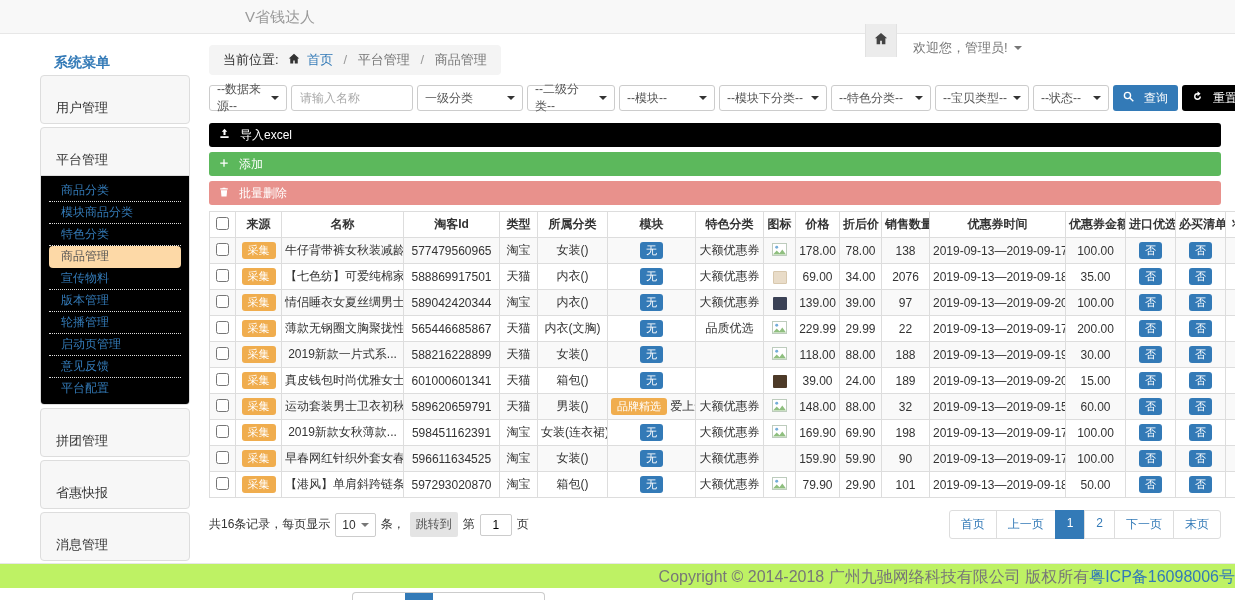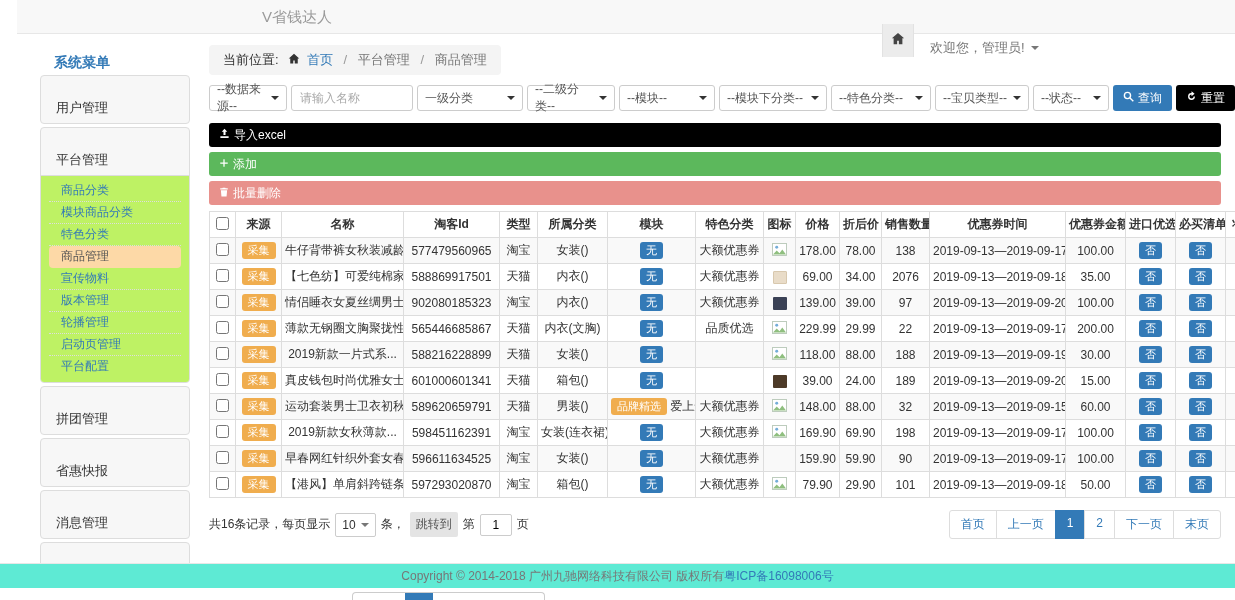--- a/index.html
+++ b/index.html
@@ -2,55 +2,55 @@
 <html><head>
 <meta charset="utf-8">
 <style>
   * { box-sizing: border-box; margin: 0; padding: 0; }
   html,body { width:1235px; height:600px; }
   body {
     position: relative; overflow: hidden; background: #fff;
     font-family: "Liberation Sans", "DejaVu Sans", sans-serif; color:#333;
   }
   
-  .topbar { position:absolute; top:0; left:17px; right:0; height:34px;
+  .topbar { position:absolute; top:0; left:0; right:0; height:34px;
     background:#f8f8f8; border-bottom:1px solid #e7e7e7; z-index:5; }
   .brand { position:absolute; left:245px; top:0; line-height:33px; color:#9a9a9a; font-size:15px; }
   .topbar-right { position:absolute; left:865px; top:0; height:33px; display:flex; align-items:flex-end;margin-top:24px; }
   .home-box { width:32px; height:33px; background:#ececec; border-left:1px solid #e2e2e2;
     border-right:1px solid #e2e2e2; display:flex; align-items:center; justify-content:center; cursor:pointer; }
   .welcome { margin-left:16px; color:#777; font-size:13px; display:flex; align-items:center; gap:6px; cursor:pointer; }
   .caret { width:0; height:0; border-left:4px solid transparent; border-right:4px solid transparent; border-top:4px solid #777; }
   
   .sidebar { position:absolute; left:8px; top:55px; width:182px; height:520px; overflow:hidden; z-index:1;padding-left:32px; }
   .sidebar-title { color:#337ab7; font-weight:bold; font-size:14px; padding:0 14px 6px; height:20px; line-height:14px; }
   .menu-group { background:#f7f7f7; border:1px solid #ddd; border-radius:4px; margin-bottom:3px; overflow:hidden; }
   .menu-group-header { height:31px; line-height:31px; padding-left:15px; font-size:13px; color:#333; cursor:pointer;margin-top:16px; }
-  .submenu { background:#bef264; border-top:1px solid #ddd; padding:4px 8px; }
+  .submenu { background:#000000; border-top:1px solid #ddd; padding:4px 8px; }
   .submenu-item { height:22px; line-height:21px; padding-left:12px; font-size:12px; color:#337ab7;
     border-bottom:1px dotted #ddd; cursor:pointer; white-space:nowrap; }
   .submenu-item:last-child { border-bottom:none; }
   .submenu-item.active { background:#fdd9a7; border-radius:4px; color:#555; border-bottom:1px dotted transparent; }
   
   .main { position:absolute; left:209px; top:45px; width:1012px; z-index:1; }
   .breadcrumb { display:inline-block; background:#f4f4f4; border-radius:4px; padding:6px 14px; font-size:13px; color:#333; }
   .breadcrumb .link { color:#337ab7; text-decoration:none; cursor:pointer; }
   .breadcrumb .sep { color:#999; margin:0 7px; }
   .breadcrumb .crumb { color:#777; }
   .bc-home { vertical-align:-1px; margin:0 3px 0 6px; }
   
   .filters { display:flex; align-items:center; gap:4px; margin-top:10px; }
   .sel { height:26px; border:1px solid #ccc; border-radius:3px; background:#fff; display:flex;
     align-items:center; justify-content:space-between; padding:0 7px; font-size:12px; color:#555; cursor:pointer; flex:none; }
   .sel .caret { border-top-color:#333; margin-left:5px; }
   .txt-input { height:26px; border:1px solid #ccc; border-radius:3px; padding:0 8px; font-size:12px;
     color:#555; width:122px; flex:none; }
   .txt-input::placeholder { color:#aaa; }
   .btn { border:none; border-radius:3px; color:#fff; font-size:12px; height:26px; padding:0 10px;
-    display:inline-flex; align-items:center; gap:4px; cursor:pointer; flex:none;text-align:center; }
+    display:inline-flex; align-items:center; gap:10px; cursor:pointer; flex:none;text-align:center; }
   .btn-primary { background:#337ab7; }
   .btn-info { background:#000000; }
   .btn-success { background:#5cb85c; }
   .btn-danger-light { background:#e8918c; }
   
   .panel { margin-top:12px; }
   .toolbar { display:flex; justify-content:flex-end; gap:5px; margin-bottom:6px;flex-direction:column; }
   .toolbar .btn { height:24px; }
   table { width:100%; border-collapse:collapse; table-layout:fixed; font-size:12px; color:#333; }
   th, td { border:1px solid #ddd; padding:0 3px; height:26px; text-align:center; overflow:hidden; white-space:nowrap; }
@@ -66,22 +66,22 @@
   .mini-select { height:24px; border:1px solid #ccc; border-radius:2px; display:inline-flex; align-items:center;
     gap:5px; padding:0 6px; background:#fff; cursor:pointer; }
   .jump-btn { background:#e4e4e4; border:none; border-radius:2px; padding:4px 6px; font-size:12px; color:#555; cursor:pointer; }
   .jump-input { width:32px; height:22px; border:1px solid #ccc; border-radius:2px; text-align:center; font-size:12px; }
   .pager { display:flex; }
   .page { border:1px solid #ddd; background:#fff; color:#337ab7; padding:5px 11px; margin-left:-1px; cursor:pointer; }
   .page:first-child { border-radius:3px 0 0 3px; margin-left:0; }
   .page:last-child { border-radius:0 3px 3px 0; }
   .page.active { background:#337ab7; color:#fff; border-color:#337ab7; }
   
-  .footer { position:absolute; left:0; right:0; top:563px; height:25px; background:#5eead4;
-    border-top:1px solid #e7e7e7; text-align:center; font-size:12px; color:#777; line-height:25px; z-index:6; }
+  .footer { position:absolute; left:0; right:0; top:563px; height:25px; background:#bef264;
+    border-top:1px solid #e7e7e7; text-align:right; font-size:16px; color:#777; line-height:25px; z-index:6; }
   .footer .icp { color:#337ab7; text-decoration:none; cursor:pointer; }
   .bottom-partial { position:absolute; left:352px; top:592px; width:193px; height:8px; border:1px solid #ccc;
     border-bottom:none; border-radius:4px 4px 0 0; background:#fff; overflow:hidden; z-index:7; }
   .bottom-thumb { position:absolute; left:52px; top:0; width:28px; height:8px; background:#337ab7; }
 </style>
 </head>
 <body>
 
 <div class="topbar">
   <div class="brand">V省钱达人</div>
@@ -110,20 +110,21 @@
         <div class="menu-group-header">平台管理</div>
         <div class="submenu">
           <div class="submenu-item">商品分类</div>
           <div class="submenu-item">模块商品分类</div>
           <div class="submenu-item">特色分类</div>
           <div class="submenu-item active">商品管理</div>
           <div class="submenu-item">宣传物料</div>
           <div class="submenu-item">版本管理</div>
           <div class="submenu-item">轮播管理</div>
           <div class="submenu-item">启动页管理</div>
+          <div class="submenu-item">意见反馈</div>
           <div class="submenu-item">平台配置</div>
         </div>
       </div>
       <div class="menu-group">
         <div class="menu-group-header">拼团管理</div>
       </div>
       <div class="menu-group">
         <div class="menu-group-header">省惠快报</div>
       </div>
       <div class="menu-group">
@@ -321,21 +322,21 @@
             <td>2019-09-13—2019-09-18</td>
             <td>35.00</td>
             <td><span class="badge badge-blue">否</span></td>
             <td><span class="badge badge-blue">否</span></td>
             <td></td>
           </tr>
           <tr>
             <td><input type="checkbox" style=""></td>
             <td><span class="badge badge-orange">采集</span></td>
             <td>情侣睡衣女夏丝绸男士...</td>
-            <td>902080185323</td>
+            <td>589042420344</td>
             <td>淘宝</td>
             <td>内衣()</td>
             <td><span class="badge badge-blue">无</span></td>
             <td>大额优惠券</td>
             <td><span class="thumb" style="background:#3b4256"></span></td>
             <td>139.00</td>
             <td>39.00</td>
             <td>97</td>
             <td>2019-09-13—2019-09-20</td>
             <td>100.00</td>

